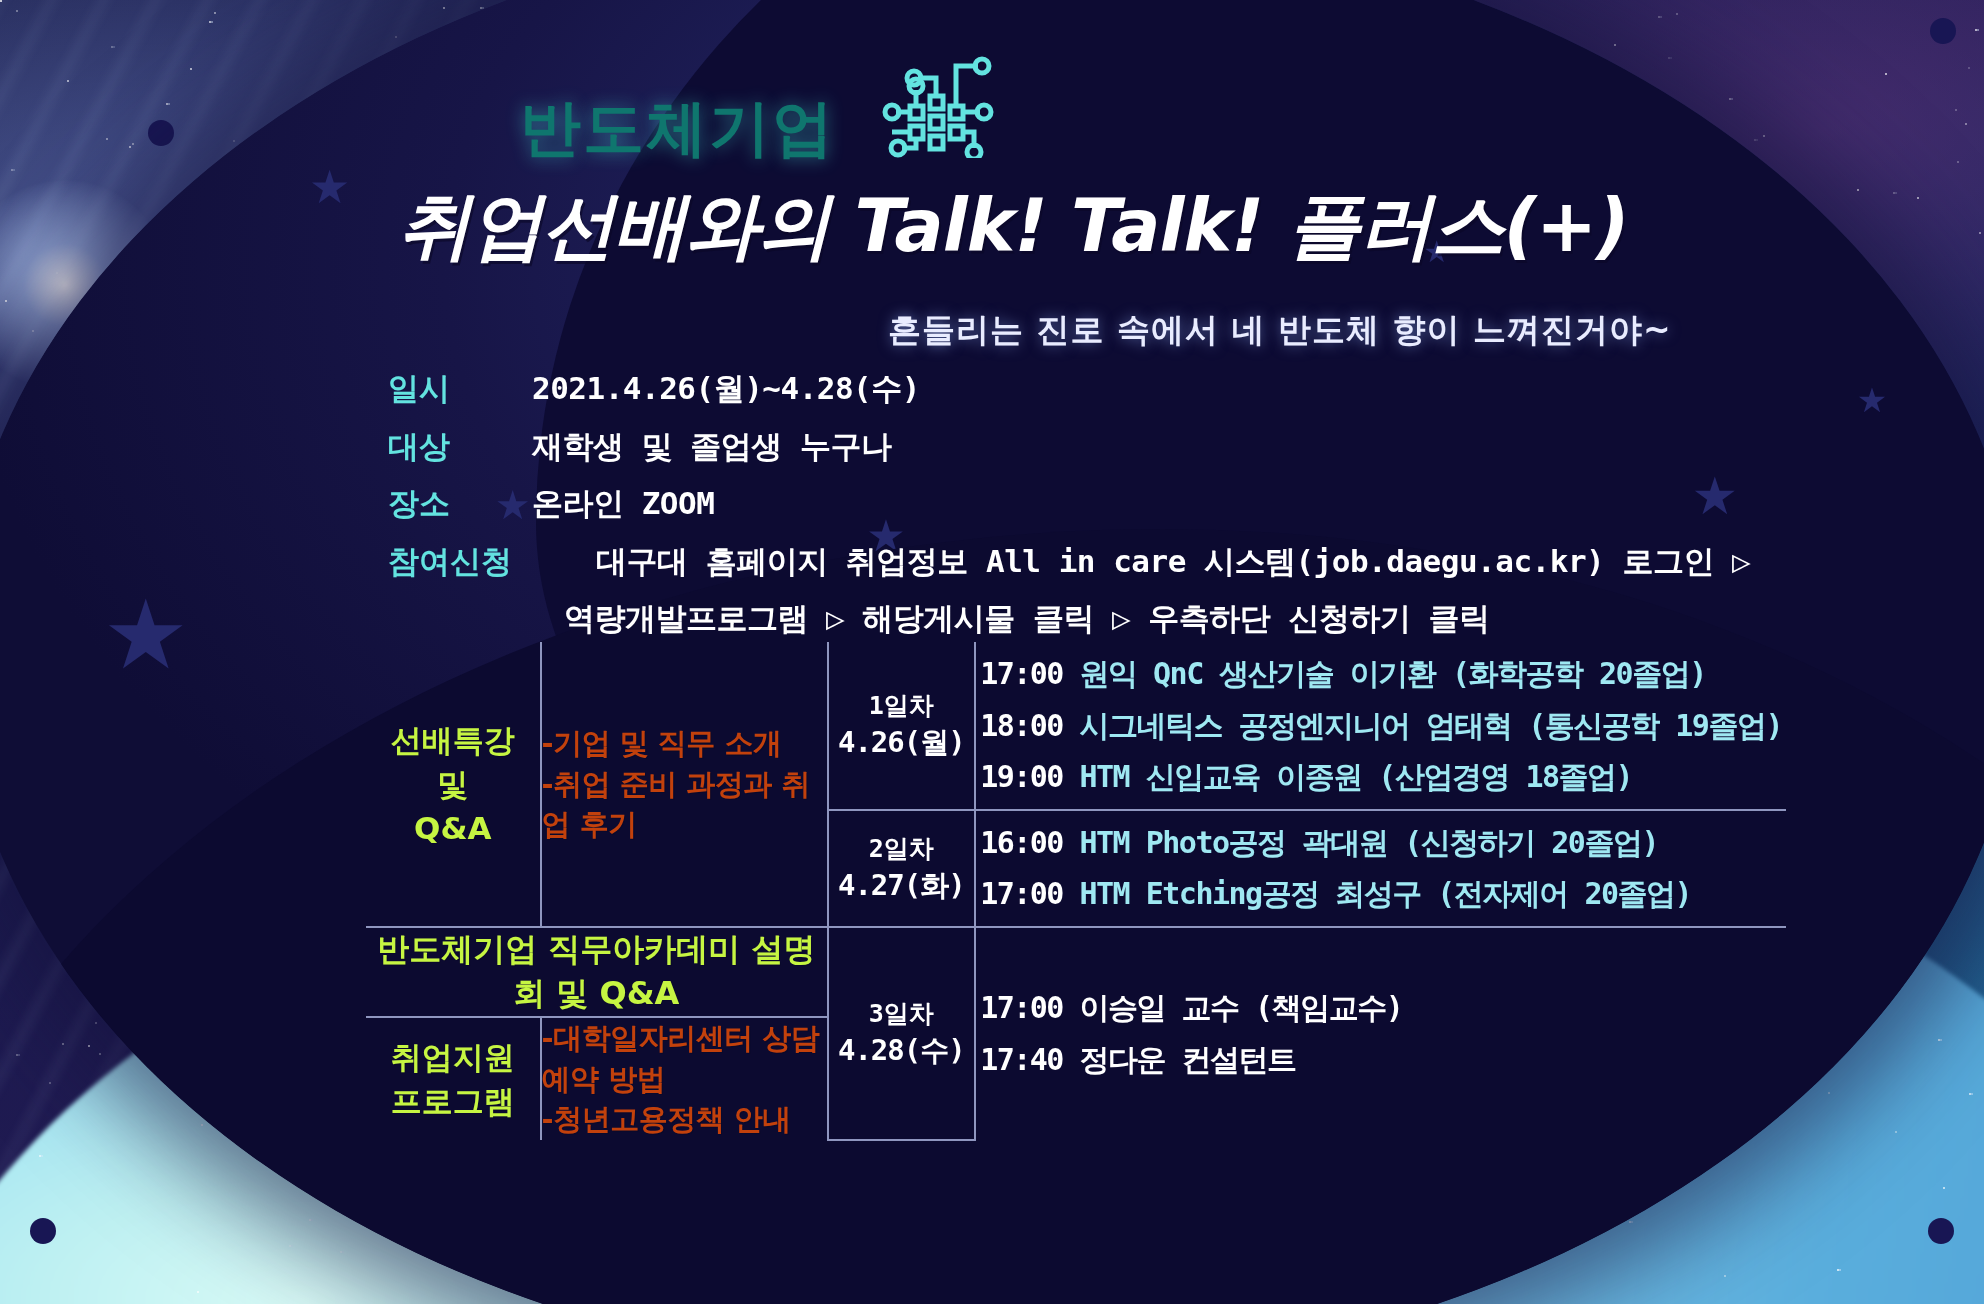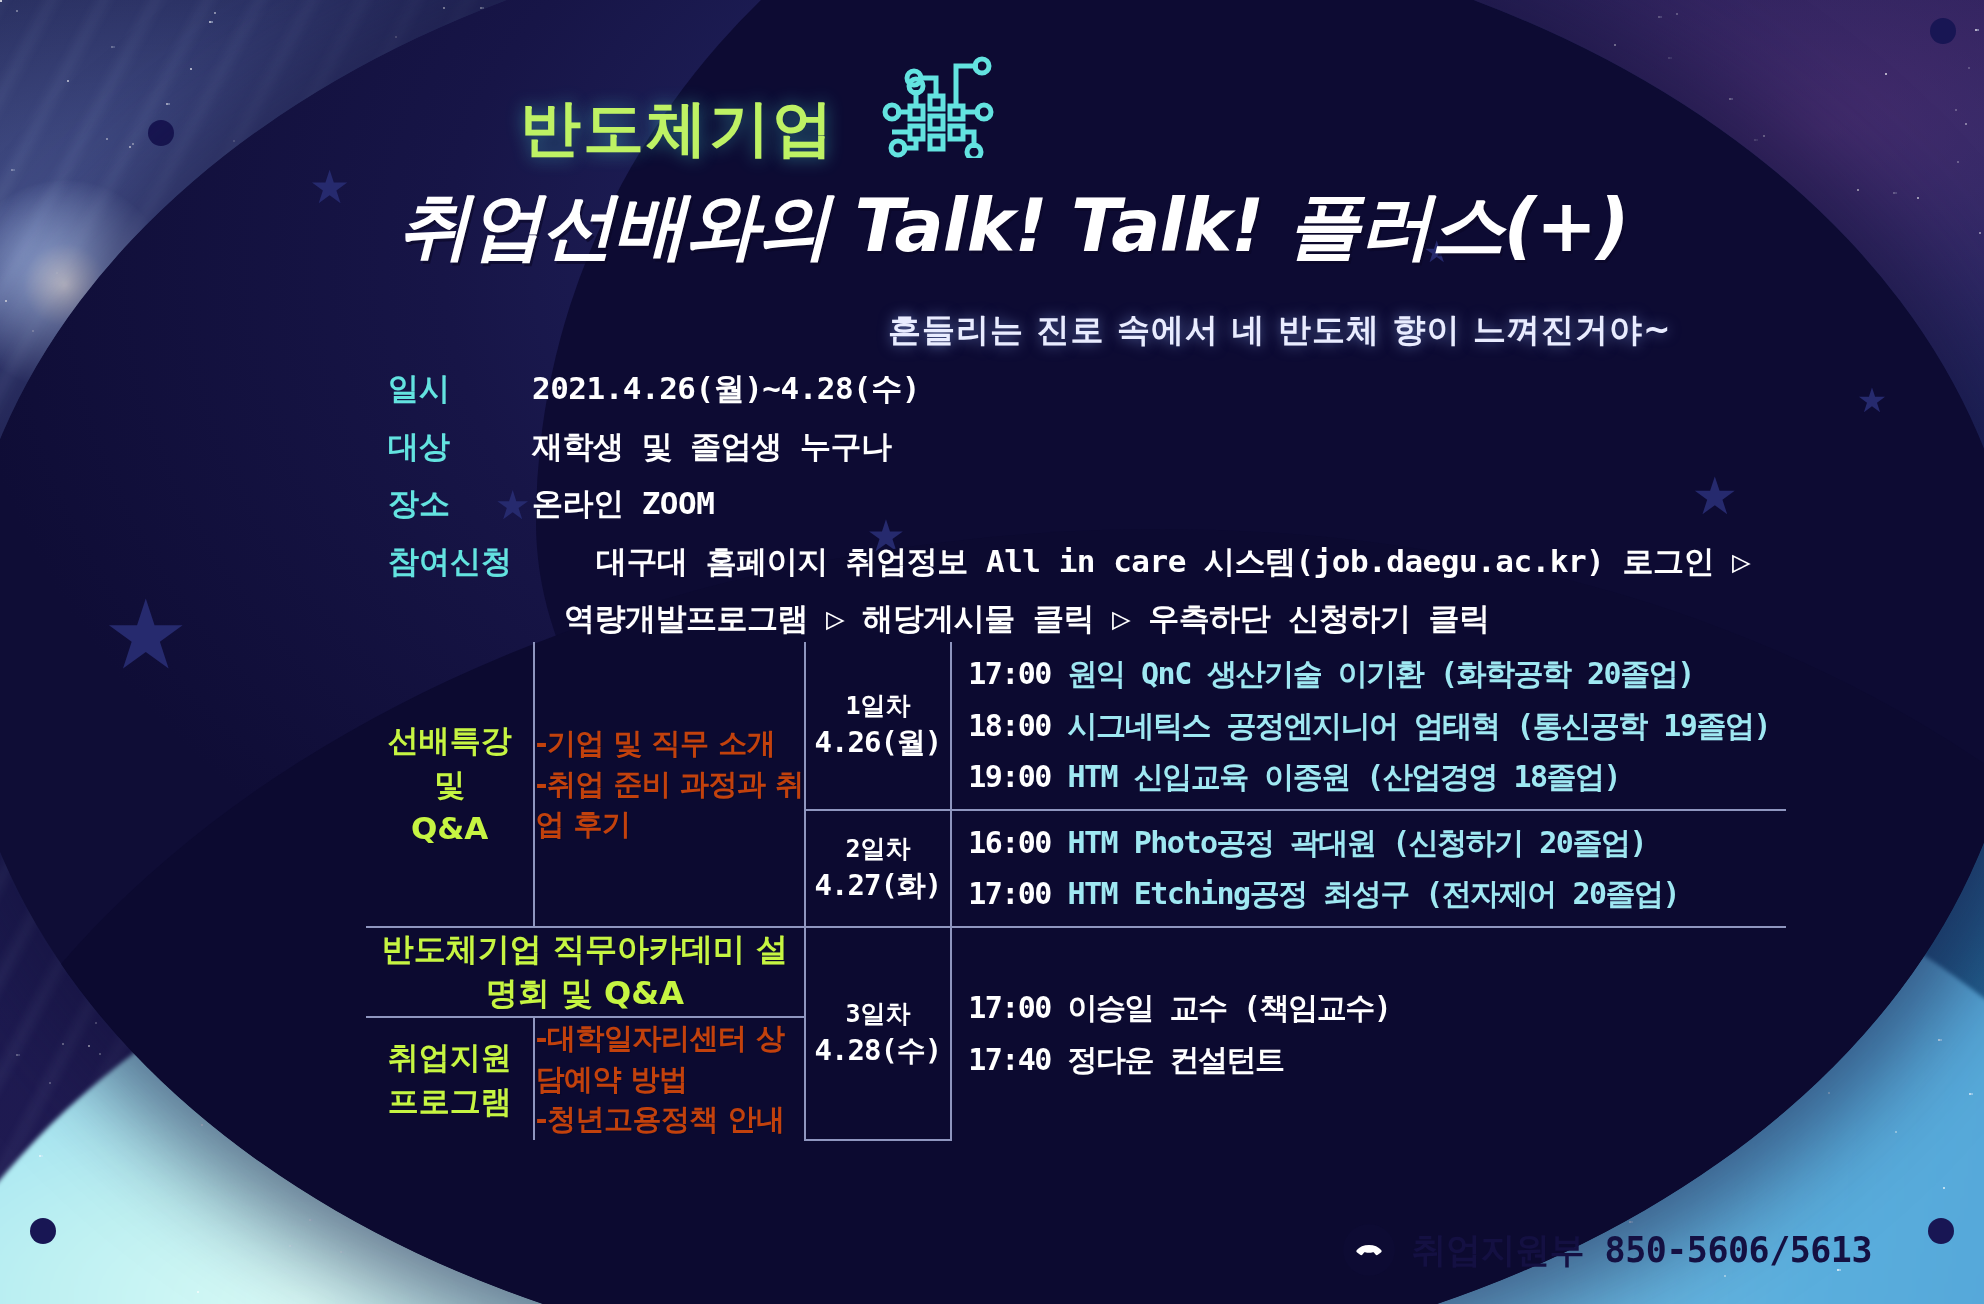--- a/index.html
+++ b/index.html
@@ -65,21 +65,21 @@
     background:#0c0a30;
   }
   .estar{position:absolute;color:#262a6e;line-height:1;user-select:none;}
 
   
   .content{position:absolute;inset:0;}
 
   .kicker{
     position:absolute;left:520px;top:88px;
     font-size:61px;font-weight:700;letter-spacing:2px;
-    color:#bef264;
+    color:#0f766e;
     text-shadow:0 0 18px rgba(80,240,235,.45);
   }
   .chip-icon{position:absolute;left:880px;top:56px;}
 
   .headline{
     position:absolute;left:398px;top:178px;
     font-size:73px;font-weight:700;color:#ffffff;
     font-style:italic;letter-spacing:-1px;white-space:nowrap;
     text-shadow:2px 3px 0 rgba(10,8,40,.65);
   }
@@ -136,21 +136,21 @@
   }
   .cell-day{
     width:148px;text-align:center;color:#ffffff;font-weight:700;
     font-size:27px;line-height:1.36;padding:10px 4px;
     font-family:"DejaVu Sans Mono","Liberation Mono",monospace;
   }
   .cell-day .dnum{font-size:25px;display:block;}
   .cell-day .ddate{font-size:29px;display:block;letter-spacing:-1px;}
   .cell-items{padding:14px 10px 14px 22px;}
   .sitem{
-    font-size:30px;line-height:1.32;margin:12px 16px;white-space:nowrap;
+    font-size:30px;line-height:1.32;margin:12px 4px;white-space:nowrap;
     font-family:"DejaVu Sans Mono","Liberation Mono",monospace;
     letter-spacing:-1.5px;
   }
   .sitem .t{color:#ffffff;font-weight:700;}
   .sitem .d{font-weight:700;}
   .d.cyan{color:#9fe8f2;}
   .d.white{color:#ffffff;}
 
   .cell-wide{
     text-align:center;color:#c6f542;font-weight:700;font-size:32px;
@@ -332,23 +332,15 @@
           <div>프로그램</div>
         </td>
         <td class="cell-desc nb">
           <div>-대학일자리센터 상담예약 방법</div>
           <div>-청년고용정책 안내</div>
         </td>
       </tr>
     </tbody>
       </table>
 
-    <div class="footer">
-      <span class="phone-badge">
-        <svg width="34" height="34" viewBox="0 0 24 24" fill="#ffffff">
-          <path d="M12 8.5c-3.6 0-6.8 1.4-8.6 3.5-.5.6-.4 1.4.2 1.8l2.2 1.6c.5.4 1.2.3 1.6-.2l1-1.3c.2-.3.6-.4.9-.3 1.7.5 3.7.5 5.4 0 .3-.1.7 0 .9.3l1 1.3c.4.5 1.1.6 1.6.2l2.2-1.6c.6-.4.7-1.2.2-1.8C18.8 9.9 15.6 8.5 12 8.5z"></path>
-        </svg>
-      </span>
-      <span class="footer-text">취업지원부 850-5606/5613</span>
-    </div>
 
   </div>
 </div>
 
 </body></html>

